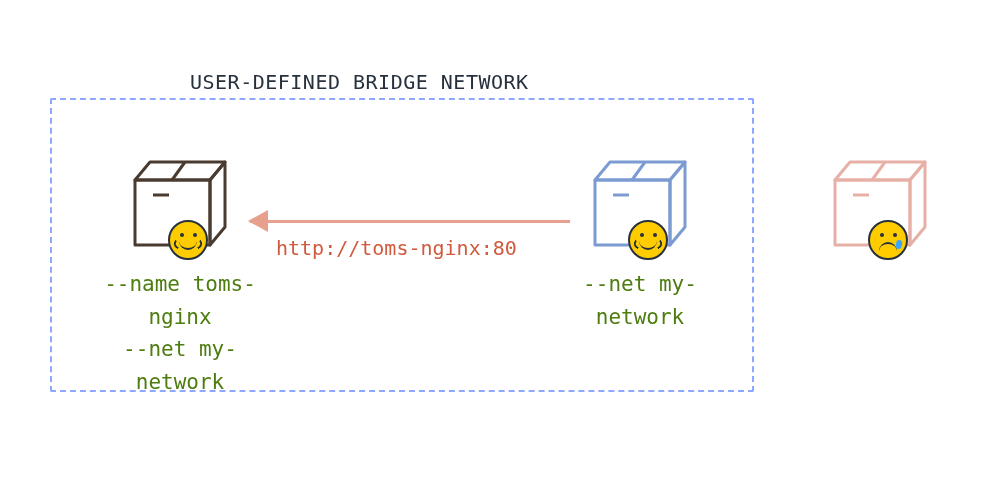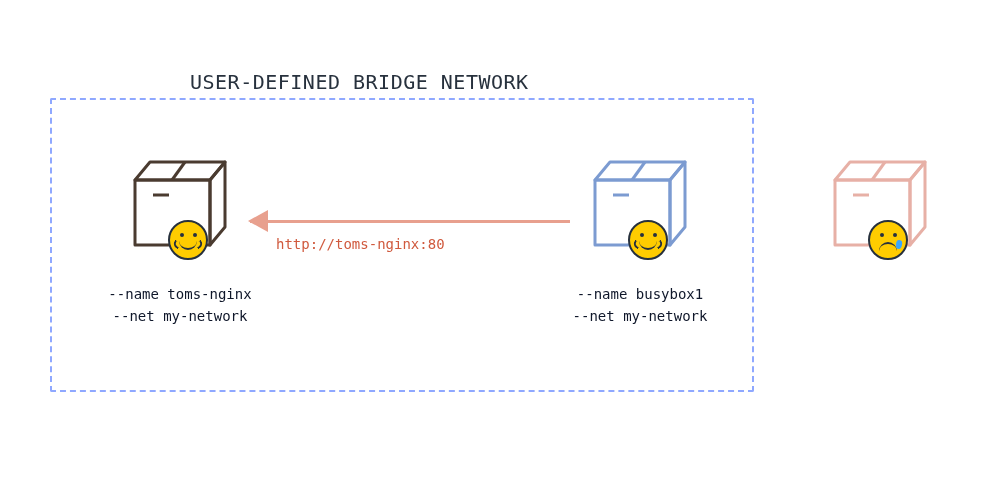--- a/index.html
+++ b/index.html
@@ -1,27 +1,27 @@
 <!DOCTYPE html>
 <html><head>
 <meta charset="utf-8">
 <style>
   html,body{margin:0;padding:0;width:1000px;height:500px;background:#fff;font-family:ui-monospace,SFMono-Regular,Menlo,Consolas,monospace;color:#27313d}
   .canvas{position:relative;width:1000px;height:484px}
   .network-box{position:absolute;left:50px;top:98px;width:700px;height:290px;border:2px dashed #8fa8ff;border-radius:2px}
   .title{position:absolute;left:190px;top:70px;font-size:20px;letter-spacing:.5px;color:#27313d}
   .node{position:absolute;width:180px;text-align:center}
-  .node .labels{margin-top:34px;font-size:14px;color:#0f172a;line-height:1.55}
+  .node .labels{margin-top:18px;font-size:21px;color:#4d7c0f;line-height:1.55}
   .node-left{left:90px;top:150px}
   .node-mid{left:550px;top:150px}
   .node-right{left:790px;top:150px}
   .arrow{position:absolute;left:250px;top:206px;width:320px;height:30px}
   .arrow-line{position:absolute;top:14px;left:0;right:0;height:3px;background:#e8a08e}
   .arrow-head{position:absolute;left:-2px;top:4px;width:0;height:0;border-top:11px solid transparent;border-bottom:11px solid transparent;border-right:20px solid #e8a08e}
-  .arrow-label{position:absolute;left:276px;top:236px;font-size:14px;color:#d05a3e}
+  .arrow-label{position:absolute;left:276px;top:236px;font-size:20px;color:#d05a3e}
   
   svg.box{width:110px;height:100px;display:block;margin:0 auto}
   .face{position:absolute;width:36px;height:36px;border-radius:50%;background:#ffcc00;border:2px solid #27313d;left:78px;top:70px;display:flex;align-items:center;justify-content:center}
   .eyes{position:absolute;top:11px;left:0;right:0;display:flex;justify-content:center;gap:9px}
   .eye{width:4px;height:4px;border-radius:50%;background:#27313d}
   .smile{position:absolute;bottom:8px;left:9px;width:18px;height:9px;border:2px solid #27313d;border-top:none;border-left:none;border-right:none;border-radius:0 0 18px 18px}
   .smile.wiggle::before,.smile.wiggle::after{content:"";position:absolute;width:5px;height:5px;border:2px solid #27313d;border-top:none;border-right:none;border-radius:0 0 0 6px}
   .smile.wiggle::before{left:-6px;bottom:0;transform:rotate(30deg)}
   .smile.wiggle::after{right:-6px;bottom:0;transform:rotate(-120deg)}
   .sad .smile{border:none;border-top:2px solid #27313d;border-radius:18px 18px 0 0;bottom:6px;height:8px}
@@ -80,21 +80,20 @@
       </svg>
       <div class="face">
         <div class="eyes">
             <div class="eye"></div>
             <div class="eye"></div>
           </div>
         <div class="smile wiggle"></div>
       </div>
     </div>
     <div class="labels">
-      <div>--name busybox1</div>
       <div>--net my-network</div>
     </div>
   </div>
 
   <div class="node node-right">
     <div class="node-wrap">
       <svg class="box" viewBox="0 0 110 100">
         <g fill="none" stroke-width="3" stroke-linejoin="round" stroke="#e7b0a6">
           <path d="M10 30 L10 95 L85 95 L85 30 Z"></path>
           <path d="M10 30 L25 12 L100 12 L85 30 Z"></path>

